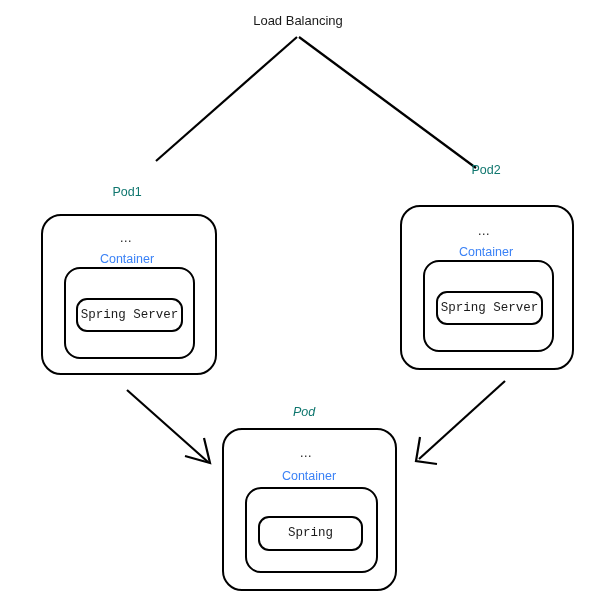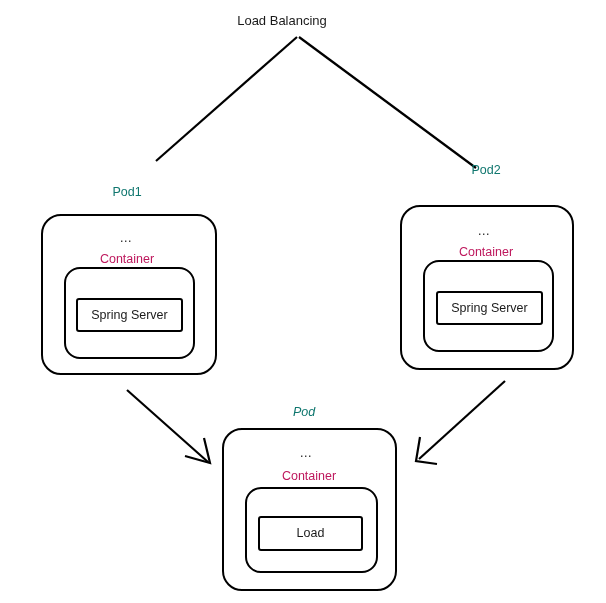--- a/index.html
+++ b/index.html
@@ -55,55 +55,56 @@
     position: absolute;
     box-sizing: border-box;
     border: 2px solid #000000;
     border-radius: 16px;
     background: transparent;
   }
   .app-pill {
     position: absolute;
     box-sizing: border-box;
     border: 2px solid #000000;
-    border-radius: 3px;
+    border-radius: 11px;
     background: transparent;
     display: flex;
     align-items: center;
     justify-content: center;
+    font-family: Liberation Mono, monospace;
   }
   .app-pill-text {
     font-size: 12.5px;
     line-height: 1;
     color: #1a1a1a;
     white-space: nowrap;
   }
   .ellipsis-label {
     position: absolute;
     font-size: 12.5px;
     line-height: 1;
     color: #1a1a1a;
     letter-spacing: 0.5px;
     transform: translateX(-50%);
   }
   .inner-title {
     position: absolute;
     font-size: 12.5px;
     line-height: 1;
-    color: #be185d;
+    color: #3b82f6;
     white-space: nowrap;
     transform: translateX(-50%);
   }
 </style>
 </head>
 <body>
 
 <div id="diagram-root">
 
-  <div class="title-label" style="left:282px; top:14px;">Load Balancing</div>
+  <div class="title-label" style="left:298px; top:14px;">Load Balancing</div>
 
   <svg id="edge-layer" viewBox="0 0 606 603">
 
     <line x1="297" y1="37" x2="156" y2="161" stroke="#000000" stroke-width="2.2" stroke-linecap="butt"></line>
 
     <line x1="299" y1="37" x2="476" y2="168" stroke="#000000" stroke-width="2.2" stroke-linecap="butt"></line>
 
     <line x1="127" y1="390" x2="208" y2="462" stroke="#000000" stroke-width="2.2" stroke-linecap="butt"></line>
     <polyline points="185,456 210,463 204,438" fill="none" stroke="#000000" stroke-width="2.2" stroke-linecap="butt" stroke-linejoin="miter"></polyline>
 
@@ -143,16 +144,16 @@
 
   <div class="pod-box" style="left:222px; top:428px; width:175px; height:163px;"></div>
 
   <div class="ellipsis-label" style="left:306px; top:447px;">...</div>
 
   <div class="inner-title" style="left:309px; top:470px;">Container</div>
 
   <div class="container-box" style="left:245px; top:487px; width:133px; height:86px;"></div>
 
   <div class="app-pill" style="left:258px; top:516px; width:105px; height:35px;">
-    <span class="app-pill-text">Load</span>
+    <span class="app-pill-text">Spring</span>
   </div>
 
 </div>
 
 </body></html>

